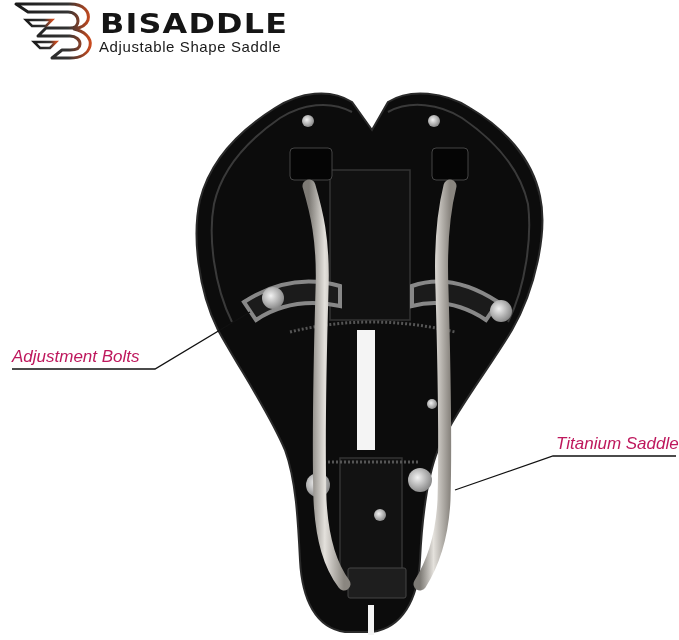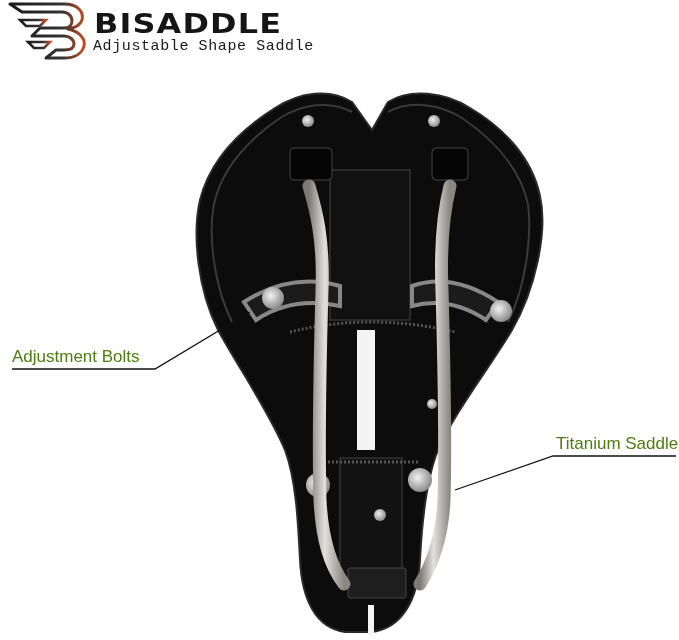--- a/index.html
+++ b/index.html
@@ -1,20 +1,20 @@
 <!DOCTYPE html>
 <html><head>
 <meta charset="utf-8">
 <style>
   html, body { margin:0; padding:0; background:#ffffff; }
   body { width:679px; height:640px; position:relative; overflow:hidden; font-family:"Liberation Sans", sans-serif; }
-  .logo { position:absolute; left:6px; top:0; width:320px; height:62px;padding-left:20px; }
+  .logo { position:absolute; left:12px; top:0; width:320px; height:62px;padding-left:20px; }
   .brand { position:absolute; left:88px; top:8px; font-family:"DejaVu Sans", sans-serif; font-weight:bold; font-size:27px; letter-spacing:1px; color:#151515; transform:scaleX(1.18); transform-origin:left top; }
-  .tagline { position:absolute; left:87px; top:38px; font-family:Liberation Mono, monospace; font-size:15px; color:#1a1a1a; letter-spacing:0.6px; }
-  .label { position:absolute; font-family:"Liberation Sans", sans-serif; font-size:17px; color:#4d7c0f; }
+  .tagline { position:absolute; left:87px; top:38px; font-family:Liberation Sans, sans-serif; font-size:15px; color:#1a1a1a; letter-spacing:0.6px; }
+  .label { position:absolute; font-family:"Liberation Sans", sans-serif; font-size:17px; color:#be185d;font-style:italic; }
   .product { position:absolute; left:0; top:0; width:679px; height:640px; }
 </style>
 </head>
 <body>
 
 <svg class="product" viewBox="0 0 679 640" xmlns="http://www.w3.org/2000/svg">
   <defs>
     <linearGradient id="rail" x1="0" x2="1" y1="0" y2="0">
       <stop offset="0" stop-color="#7d7a75"></stop>
       <stop offset="0.45" stop-color="#e4e1dc"></stop>

